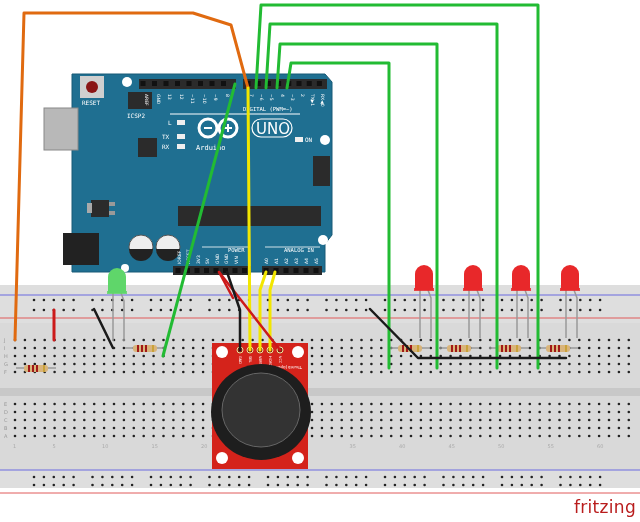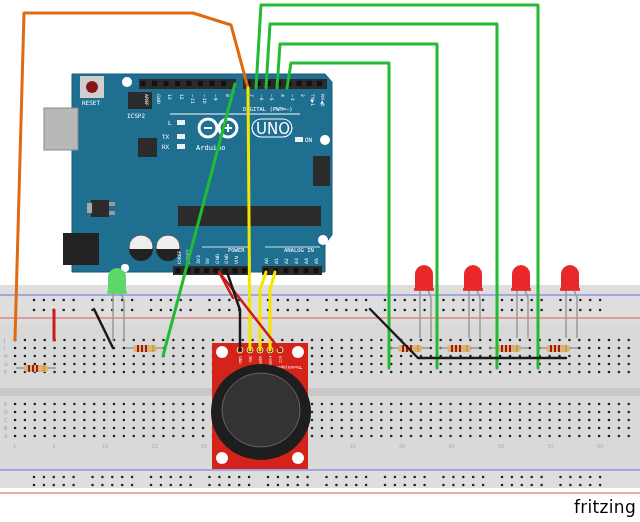--- a/index.html
+++ b/index.html
@@ -1,19 +1,19 @@
 <!DOCTYPE html>
 <html><head>
 <meta charset="utf-8">
 <style>
   html,body{margin:0;padding:0;background:#fff;}
   body{width:640px;height:522px;position:relative;overflow:hidden;font-family:"DejaVu Sans",sans-serif;}
   #stage{position:absolute;left:0;top:0;width:640px;height:522px;}
   .lbl{font-family:"DejaVu Sans Mono",monospace;}
-  .fritz{position:absolute;right:4px;top:497px;font-family:"DejaVu Sans",sans-serif;font-size:17px;color:#000000;letter-spacing:0.3px;}
+  .fritz{position:absolute;right:4px;top:497px;font-family:"DejaVu Sans",sans-serif;font-size:17px;color:#b91c1c;letter-spacing:0.3px;}
 </style>
 </head>
 <body>
 
 <svg id="stage" width="640" height="522" viewBox="0 0 640 522" xmlns="http://www.w3.org/2000/svg">
 
   <g>
     <rect x="0" y="285" width="640" height="202" fill="#d9d9d9"></rect>
 
     <rect x="0" y="285" width="640" height="38" fill="#dedede"></rect>

